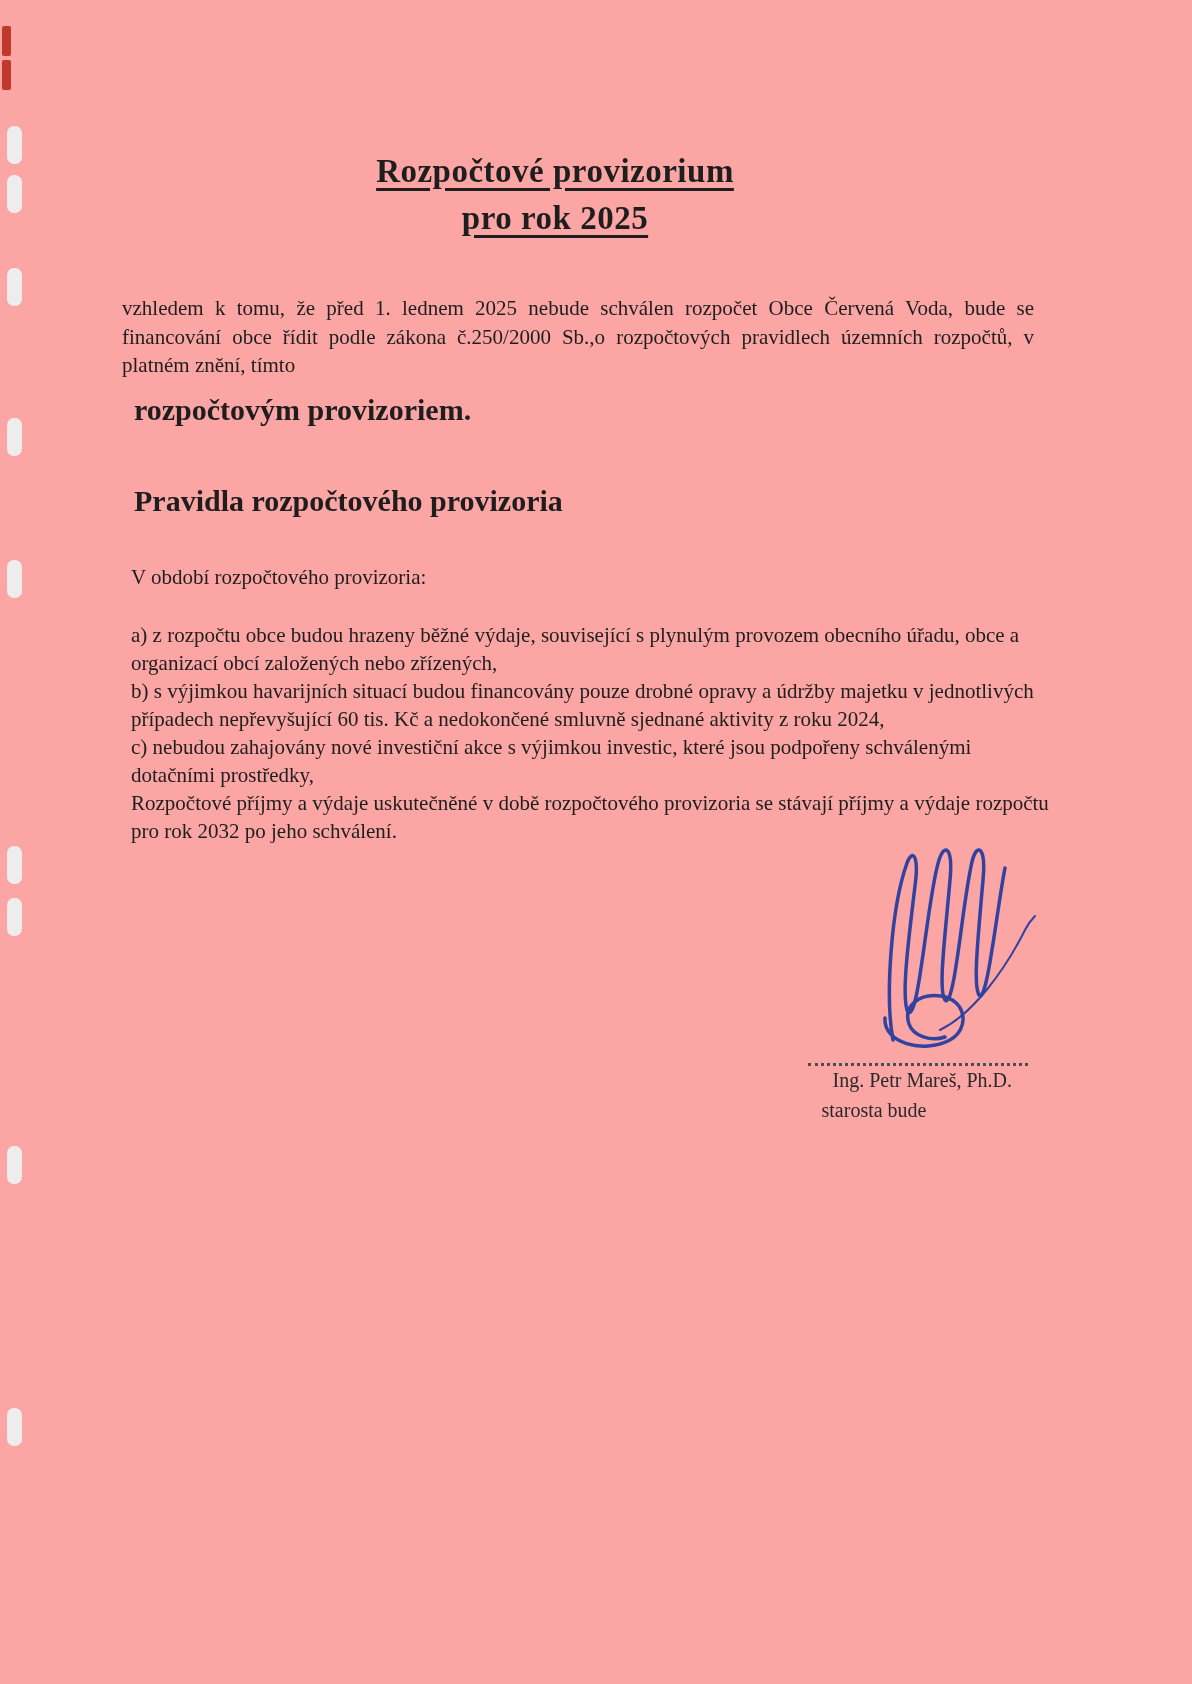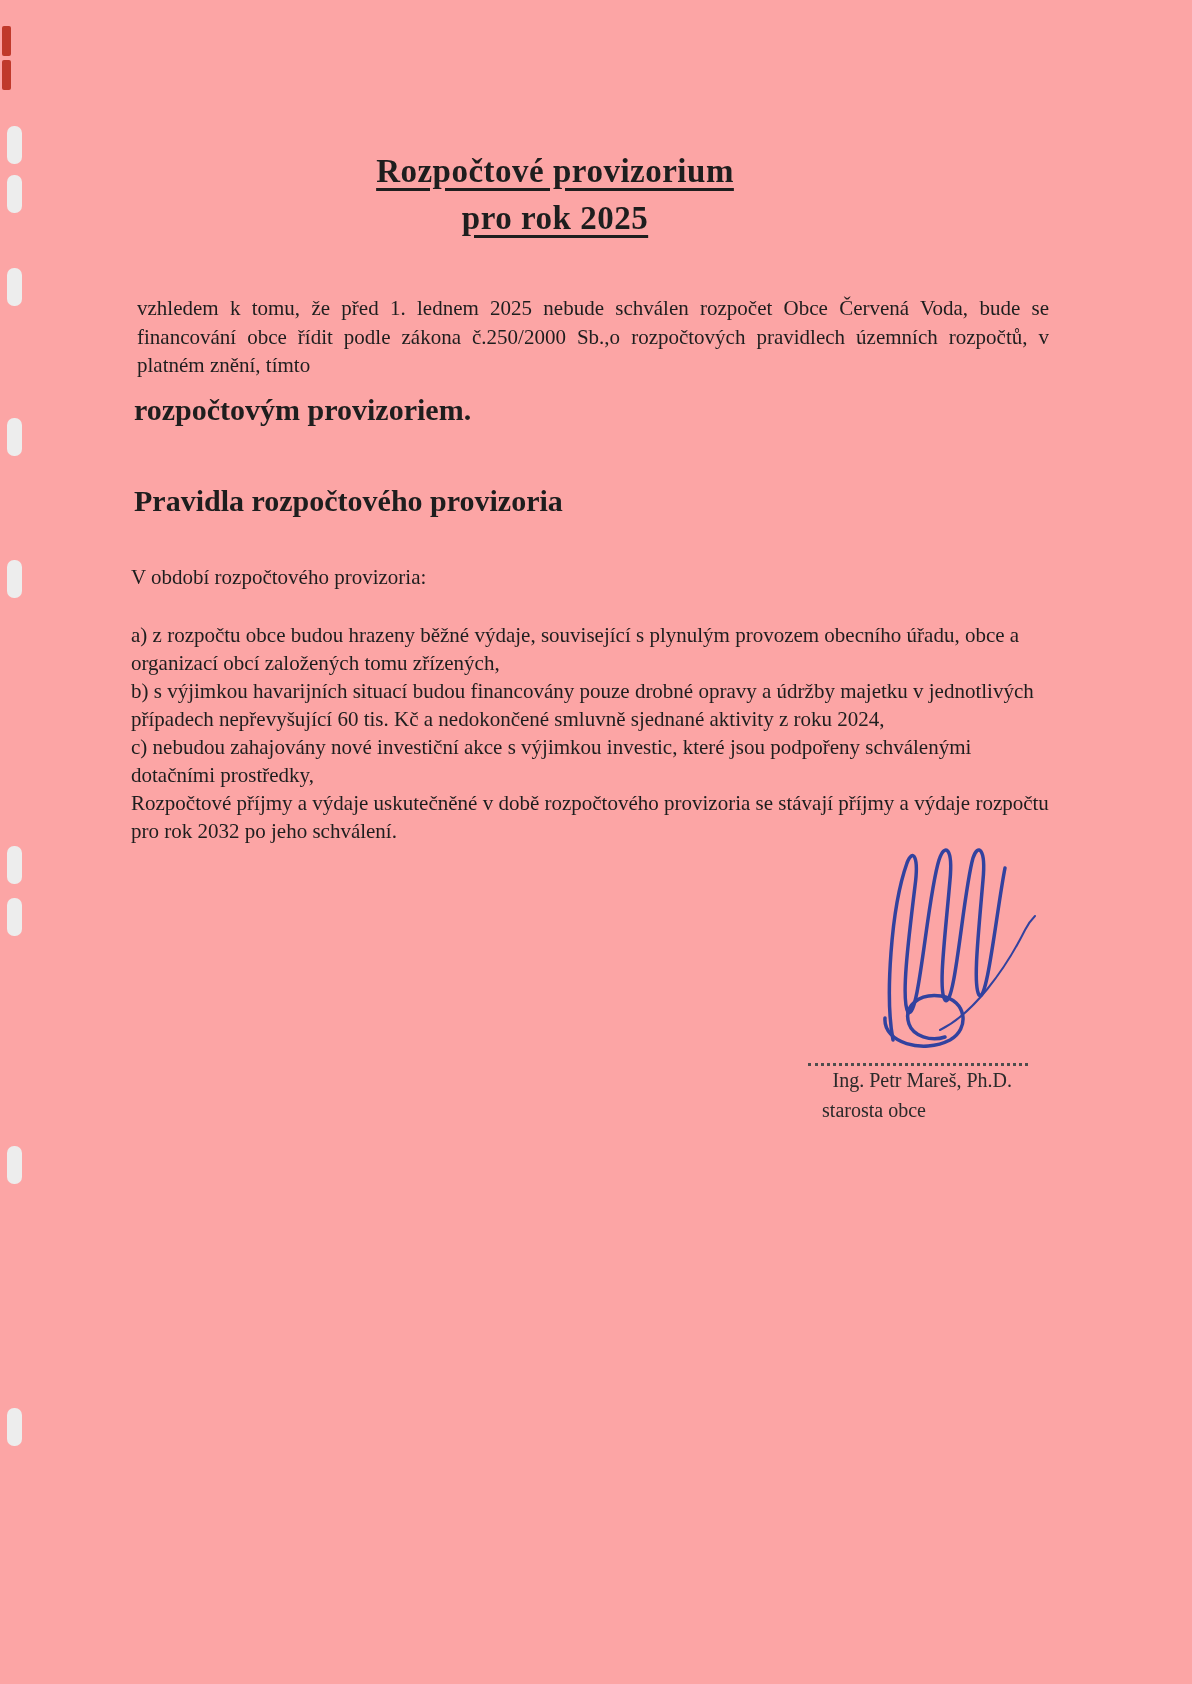--- a/index.html
+++ b/index.html
@@ -40,21 +40,21 @@
     line-height: 47px;
     letter-spacing: 0.5px;
   }
   .title-wrap .uline {
     text-decoration: underline;
     text-decoration-thickness: 3px;
     text-underline-offset: 6px;
   }
   .intro {
     position: absolute;
-    left: 137px;
+    left: 122px;
     top: 294px;
     width: 912px;
     font-size: 21px;
     line-height: 28.5px;
     text-align: justify;
   }
   .center-heading {
     position: absolute;
     left: 134px;
     width: 848px;
@@ -150,32 +150,32 @@
   </div>
 
   <div class="intro">vzhledem k tomu, že před 1. lednem 2025 nebude schválen rozpočet Obce Červená Voda, bude se financování obce řídit podle zákona č.250/2000 Sb.,o rozpočtových pravidlech územních rozpočtů, v platném znění, tímto</div>
 
   <div class="center-heading provision-heading">rozpočtovým provizoriem.</div>
   <div class="center-heading rules-heading">Pravidla rozpočtového provizoria</div>
 
   <div class="rules-intro">V období rozpočtového provizoria:</div>
 
   <div class="rules-block">
-    <p>a) z rozpočtu obce budou hrazeny běžné výdaje, související s plynulým provozem obecního úřadu, obce a organizací obcí založených tomu zřízených,</p>
+    <p>a) z rozpočtu obce budou hrazeny běžné výdaje, související s plynulým provozem obecního úřadu, obce a organizací obcí založených nebo zřízených,</p>
     <p>b) s výjimkou havarijních situací budou financovány pouze drobné opravy a údržby majetku v jednotlivých případech nepřevyšující 60 tis. Kč a nedokončené smluvně sjednané aktivity z roku 2024,</p>
     <p>c) nebudou zahajovány nové investiční akce s výjimkou investic, které jsou podpořeny schválenými dotačními prostředky,</p>
     <p>Rozpočtové příjmy a výdaje uskutečněné v době rozpočtového provizoria se stávají příjmy a výdaje rozpočtu pro rok 2032 po jeho schválení.</p>
   </div>
 
 
   <svg class="signature-svg" viewBox="0 0 250 222" fill="none">
     <path stroke-width="3.5" stroke-linecap="round" d="M38 202 C30 160 36 70 52 25 C58 10 64 18 60 48 C53 105 46 162 53 174" stroke="#32429f"></path>
     <path stroke-width="3.5" stroke-linecap="round" d="M53 174 C64 184 72 60 84 22 C90 4 98 10 95 42 C90 100 83 152 90 162 C100 172 108 55 118 20 C123 5 131 10 128 42 C123 100 118 147 124 157 C132 167 142 70 150 30" stroke="#32429f"></path>
     <path stroke-width="3.5" stroke-linecap="round" d="M30 180 C28 205 68 216 95 202 C115 191 112 162 86 158 C64 155 48 168 54 186 C58 198 76 204 90 199" stroke="#32429f"></path>
     <path stroke-width="2" stroke-linecap="round" d="M85 192 C118 176 150 132 170 92 C173 86 176 82 180 78" stroke="#32429f"></path>
   </svg>
 
   <div class="signature-dotted-line"></div>
 
   <div class="signer-name">Ing. Petr Mareš, Ph.D.</div>
-  <div class="signer-role">starosta obce</div>
+  <div class="signer-role">starosta bude</div>
 
 </div>
 
 </body></html>

